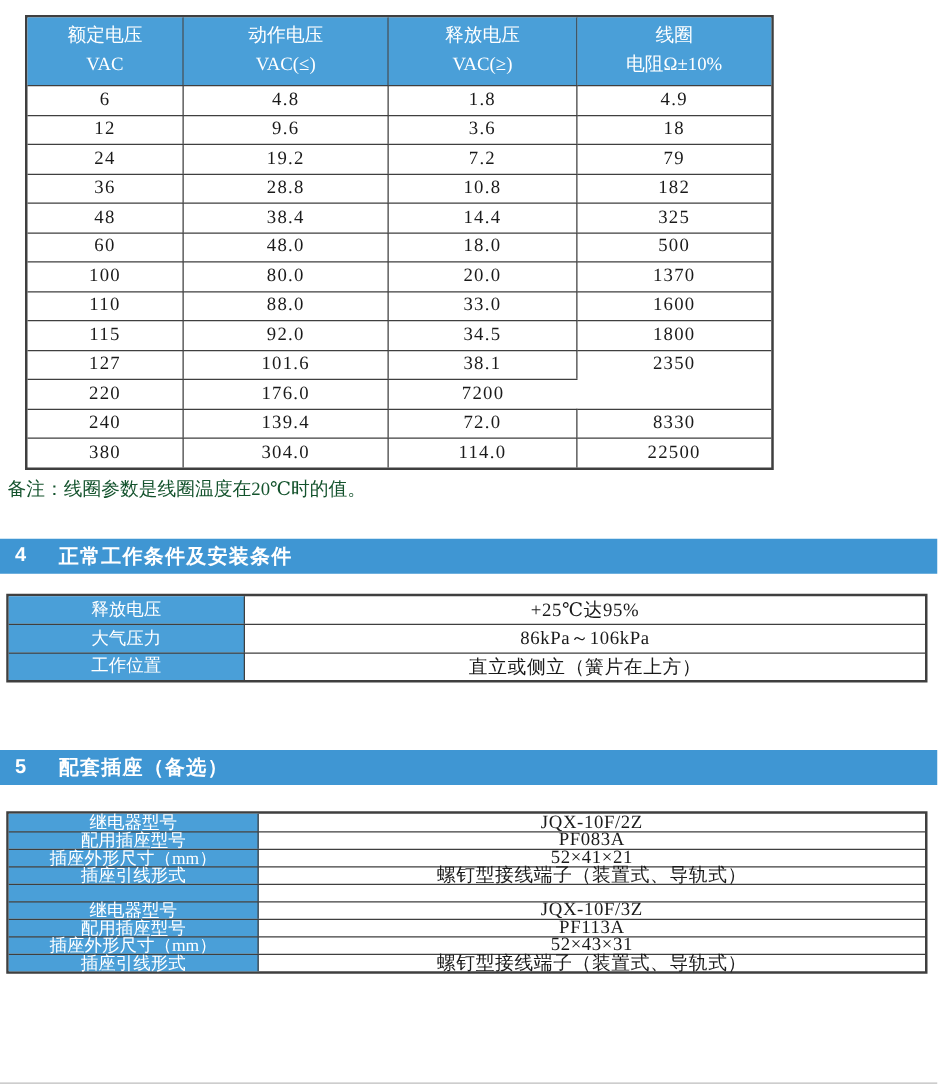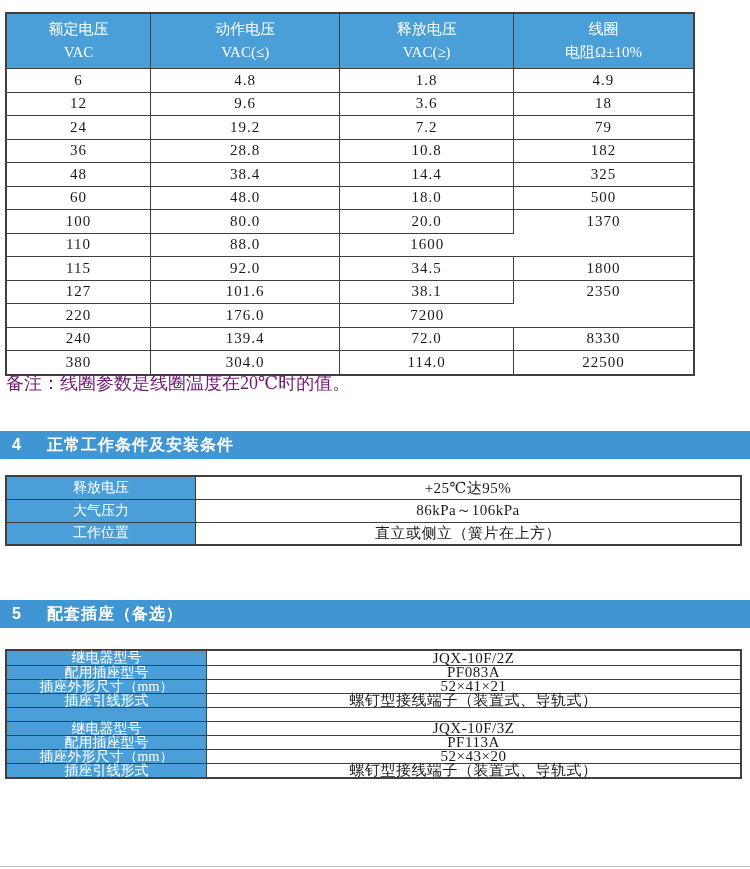--- a/index.html
+++ b/index.html
@@ -6,21 +6,21 @@
   body {
     width:750px; height:869px;
     background:#ffffff;
     font-family:"Liberation Sans", sans-serif;
     position:relative;
     overflow:hidden;
   }
 
   
   .vt {
-    position:absolute; left:5px; top:12px; width:690px;
+    position:absolute; left:20px; top:12px; width:599px;
     border:2px solid #3f3f3f;
     box-sizing:border-box;
     background:#fff;
   }
   .vt-row { display:grid; grid-template-columns:21% 27.6% 25.3% 26.1%; }
   .vt-hcell {
     background:#4a9fd8;
     color:#ffffff;
     display:flex; flex-direction:column; align-items:center; justify-content:center;
     height:54px;
@@ -37,22 +37,22 @@
     letter-spacing:1px;
     font-family:"Liberation Serif","DejaVu Serif",serif;
     border-right:1.5px solid #3f3f3f;
     border-top:1.5px solid #3f3f3f;
     box-sizing:border-box;
   }
   .vt-cell:last-child { border-right:none; }
 
   
   .note {
-    position:absolute; left:6px; top:371px;
-    font-size:18px; color:#701a75;
+    position:absolute; left:6px; top:382px;
+    font-size:15px; color:#14532d;
     font-family:"Liberation Serif","DejaVu Serif",serif;
   }
 
   
   .banner {
     position:absolute; left:0; width:750px; height:28px;
     background:#3f96d3;
     display:flex; align-items:center;
     color:#ffffff; font-weight:bold; font-size:16px;
     box-sizing:border-box;
@@ -164,20 +164,21 @@
     </div>
     <div class="vt-row">
       <div class="vt-cell">100</div>
       <div class="vt-cell">80.0</div>
       <div class="vt-cell">20.0</div>
       <div class="vt-cell">1370</div>
     </div>
     <div class="vt-row">
       <div class="vt-cell">110</div>
       <div class="vt-cell">88.0</div>
+      <div class="vt-cell">33.0</div>
       <div class="vt-cell">1600</div>
     </div>
     <div class="vt-row">
       <div class="vt-cell">115</div>
       <div class="vt-cell">92.0</div>
       <div class="vt-cell">34.5</div>
       <div class="vt-cell">1800</div>
     </div>
     <div class="vt-row">
       <div class="vt-cell">127</div>
@@ -255,21 +256,21 @@
     <div class="lv-row">
       <div class="lv-label">继电器型号</div>
       <div class="lv-value">JQX-10F/3Z</div>
     </div>
     <div class="lv-row">
       <div class="lv-label">配用插座型号</div>
       <div class="lv-value">PF113A</div>
     </div>
     <div class="lv-row">
       <div class="lv-label">插座外形尺寸（mm）</div>
-      <div class="lv-value">52×43×20</div>
+      <div class="lv-value">52×43×31</div>
     </div>
     <div class="lv-row">
       <div class="lv-label">插座引线形式</div>
       <div class="lv-value">螺钉型接线端子（装置式、导轨式）</div>
     </div>
   </div>
 
   <div class="bottom-line"></div>
 </div>
 

